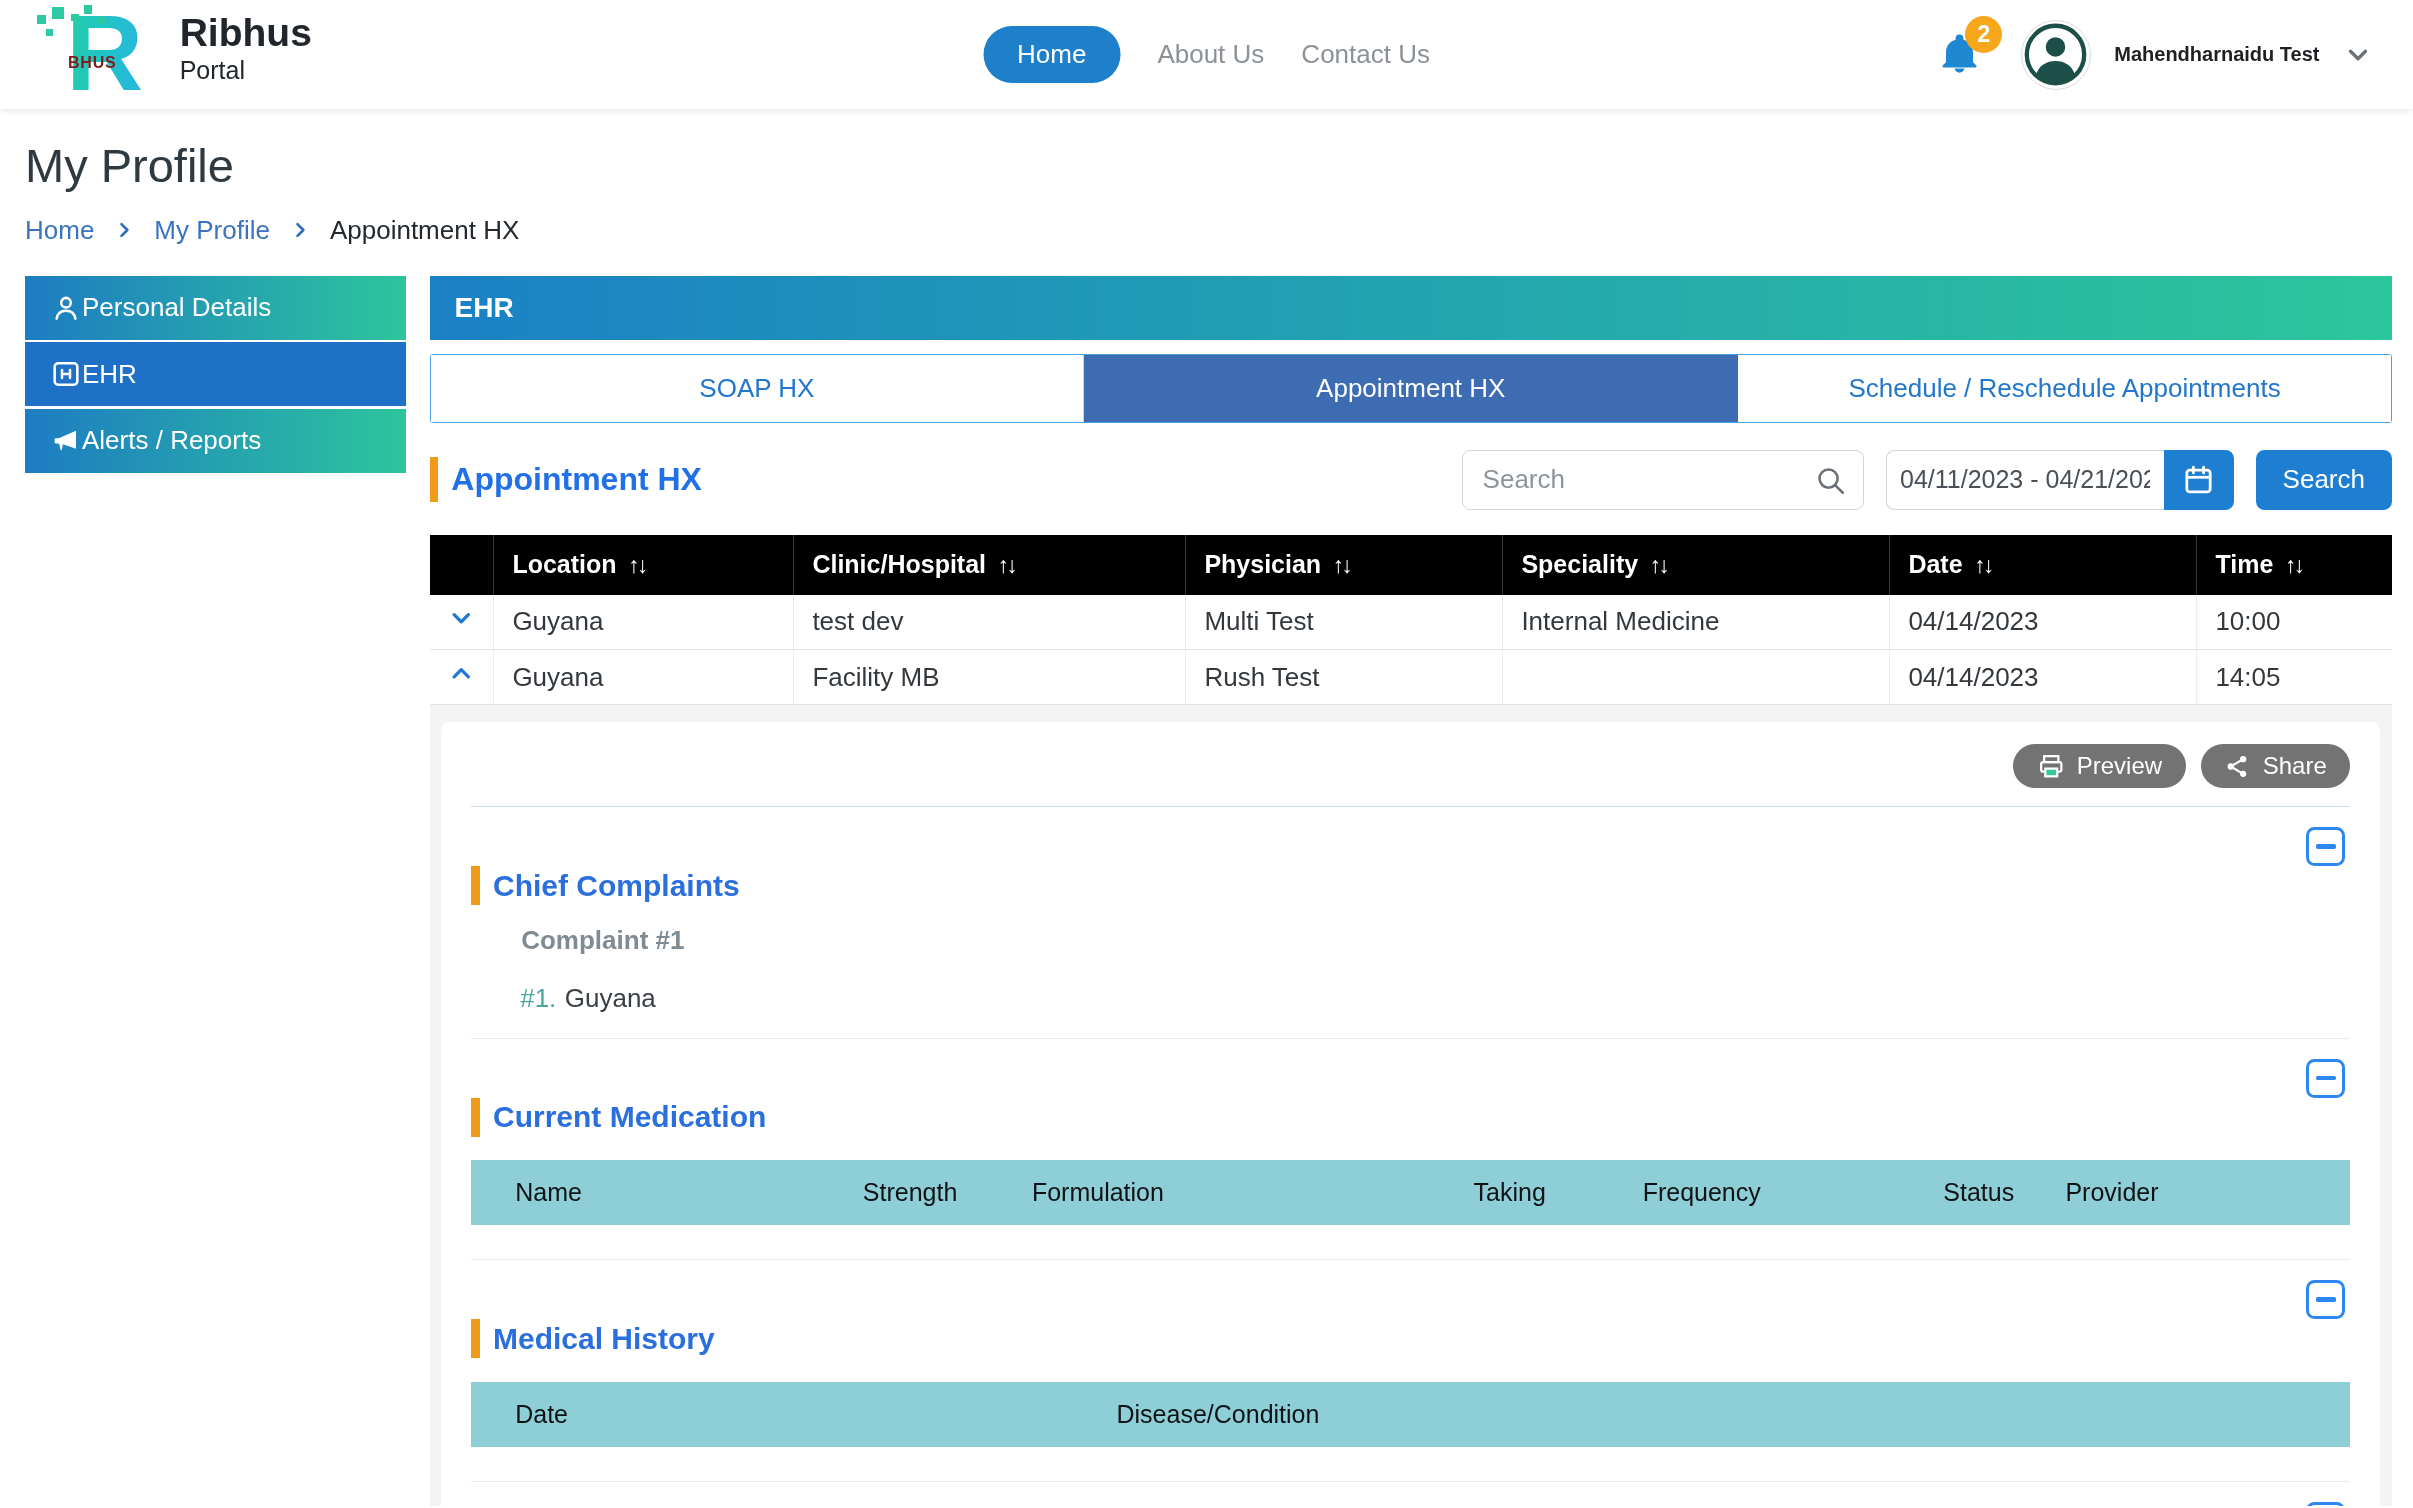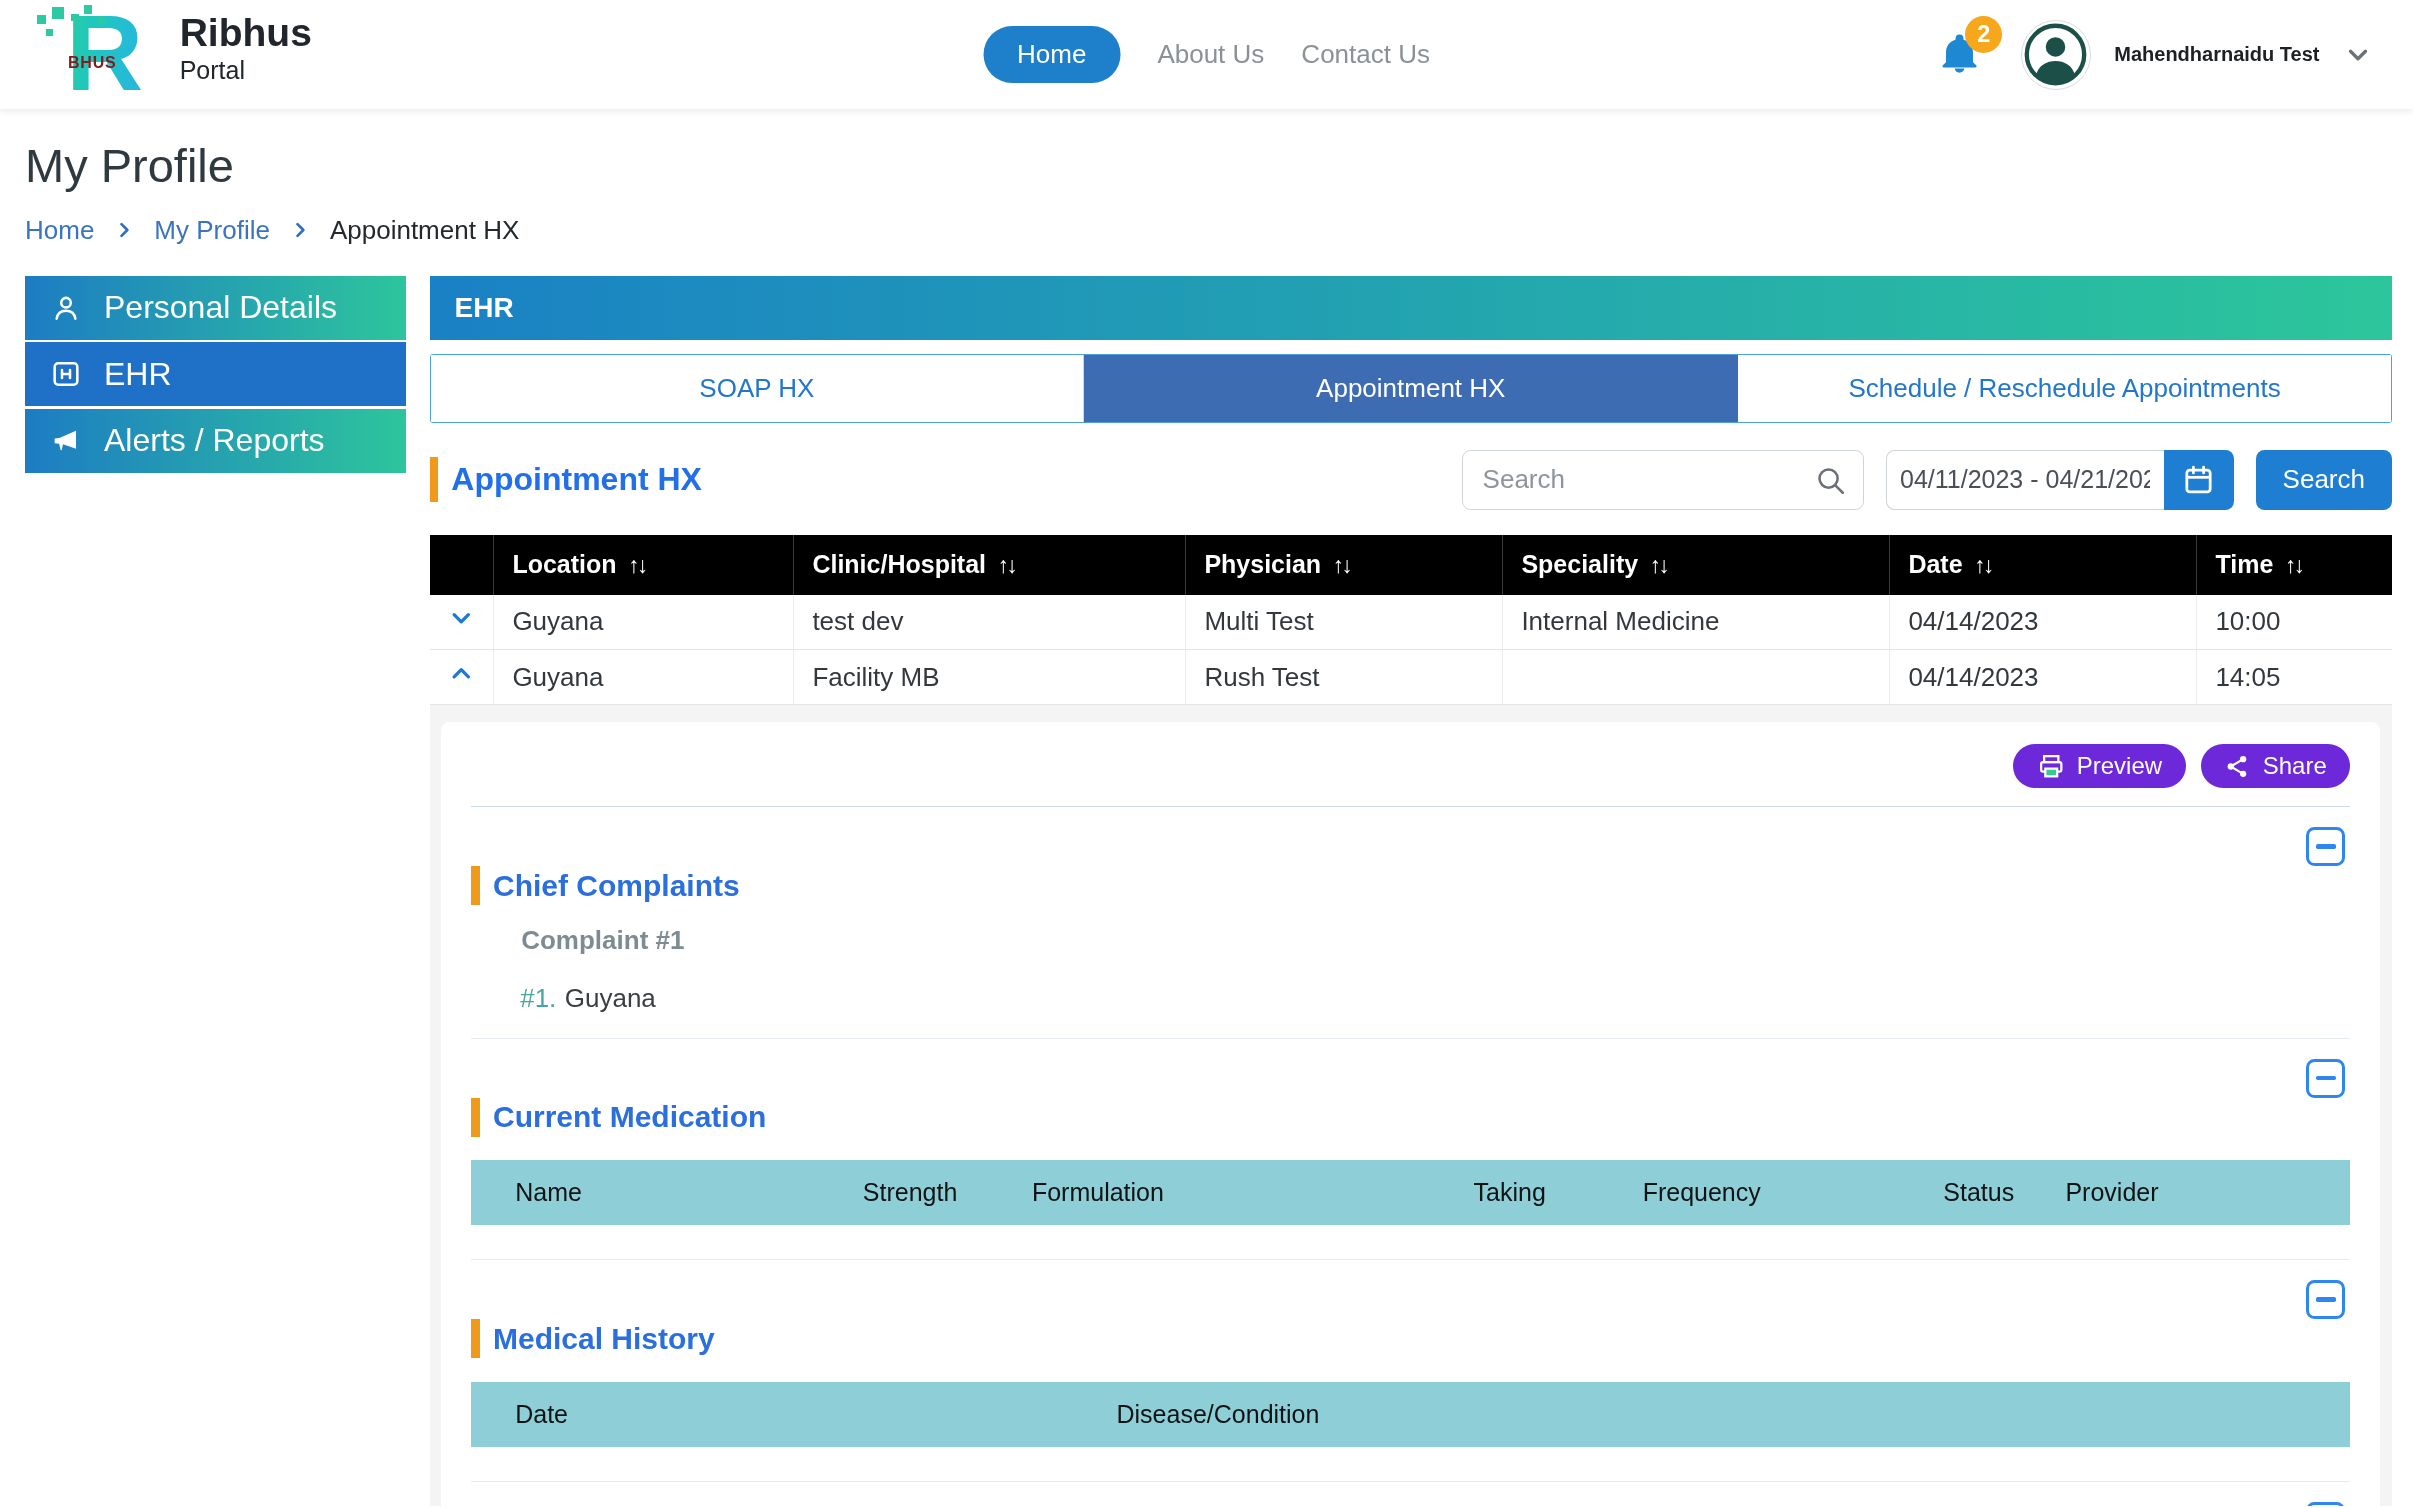--- a/index.html
+++ b/index.html
@@ -38,22 +38,22 @@
   
   .page { padding:28.5px 21px 0 25px; }
   .page-title { font-size:47px; font-weight:500; color:#2e3940; }
   .breadcrumb { display:flex; align-items:center; gap:20px; font-size:26px; margin:22px 0 30px; }
   .crumb-link { color:#3a74be; cursor:pointer; }
   .crumb-current { color:#24292e; }
 
   
   .layout { display:flex; align-items:flex-start; gap:23.5px; }
   .sidebar { flex:0 0 381px; display:flex; flex-direction:column; }
-  .side-item { height:64px; display:flex; align-items:center; gap:22px; padding:0 25px;
-               color:#fff; font-size:32px; cursor:pointer;
+  .side-item { height:64px; display:flex; align-items:center; padding:0 25px;
+               color:#fff; font-size:26px; cursor:pointer;
                background:linear-gradient(90deg,#1d7cc3,#2dc59c); }
   .side-item + .side-item { margin-top:2.5px; }
   .side-item.active { background:#1e71c6; }
 
   .main { flex:1; min-width:0; }
   .ehr-bar { height:64px; background:linear-gradient(90deg,#1a81c5,#2cc69b); color:#fff;
              font-size:28px; font-weight:700; display:flex; align-items:center; padding:0 25px; }
 
   .tabs { display:flex; border:1.7px solid #4aa0e0; margin-top:14px; height:69px; border-radius:2.5px; }
   .tab { flex:1; display:flex; align-items:center; justify-content:center; font-size:26px;
@@ -90,21 +90,21 @@
   .sort { font-size:22.6px; font-weight:400; margin-left:11.7px; letter-spacing:-2.5px; }
   .appt-table td { height:55px; font-size:26px; color:#33383d; padding-left:18.4px;
                    border-bottom:0.8px solid #e1e5e8; border-right:0.8px solid #ebeef0; background:#fff; }
   .appt-table td:last-child { border-right:none; }
   .expander-cell { text-align:center; padding-left:0 !important; cursor:pointer; }
 
   
   .expanded-wrap { background:#f4f4f5; padding:17px 11.7px 0; height:801px; overflow:hidden; }
   .detail-card { background:#fff; border-radius:8.4px 8.4px 0 0; padding:22px 30px 0; height:100%; overflow:hidden; }
   .actions-row { display:flex; justify-content:flex-end; gap:15px; }
-  .pill-btn { background:#6d28d9; color:#fff; border:none; border-radius:34px; height:44px;
+  .pill-btn { background:#737373; color:#fff; border:none; border-radius:34px; height:44px;
               padding:0 23.5px; font-size:24px; display:flex; align-items:center; gap:11.7px; cursor:pointer;
               font-family:"Liberation Sans", sans-serif; }
   .card-divider { border-top:1.7px solid #ccd9ee; margin-top:18.4px; }
   .sec-divider   { border-top:0.8px solid #e7ecf3; }
   .minus-row { display:flex; justify-content:flex-end; padding:20px 5px 0 0; }
   .minus-icon { width:39px; height:39px; border:3.4px solid #2e86f0; border-radius:8.4px;
                 position:relative; background:#fff; cursor:pointer; }
   .minus-icon::after { content:""; position:absolute; left:6.7px; right:6.7px; top:50%; height:4.2px;
                        margin-top:-2.5px; background:#2e86f0; border-radius:1.7px; }
   .sec-heading { display:flex; align-items:center; gap:13.4px; margin-top:0px; }

